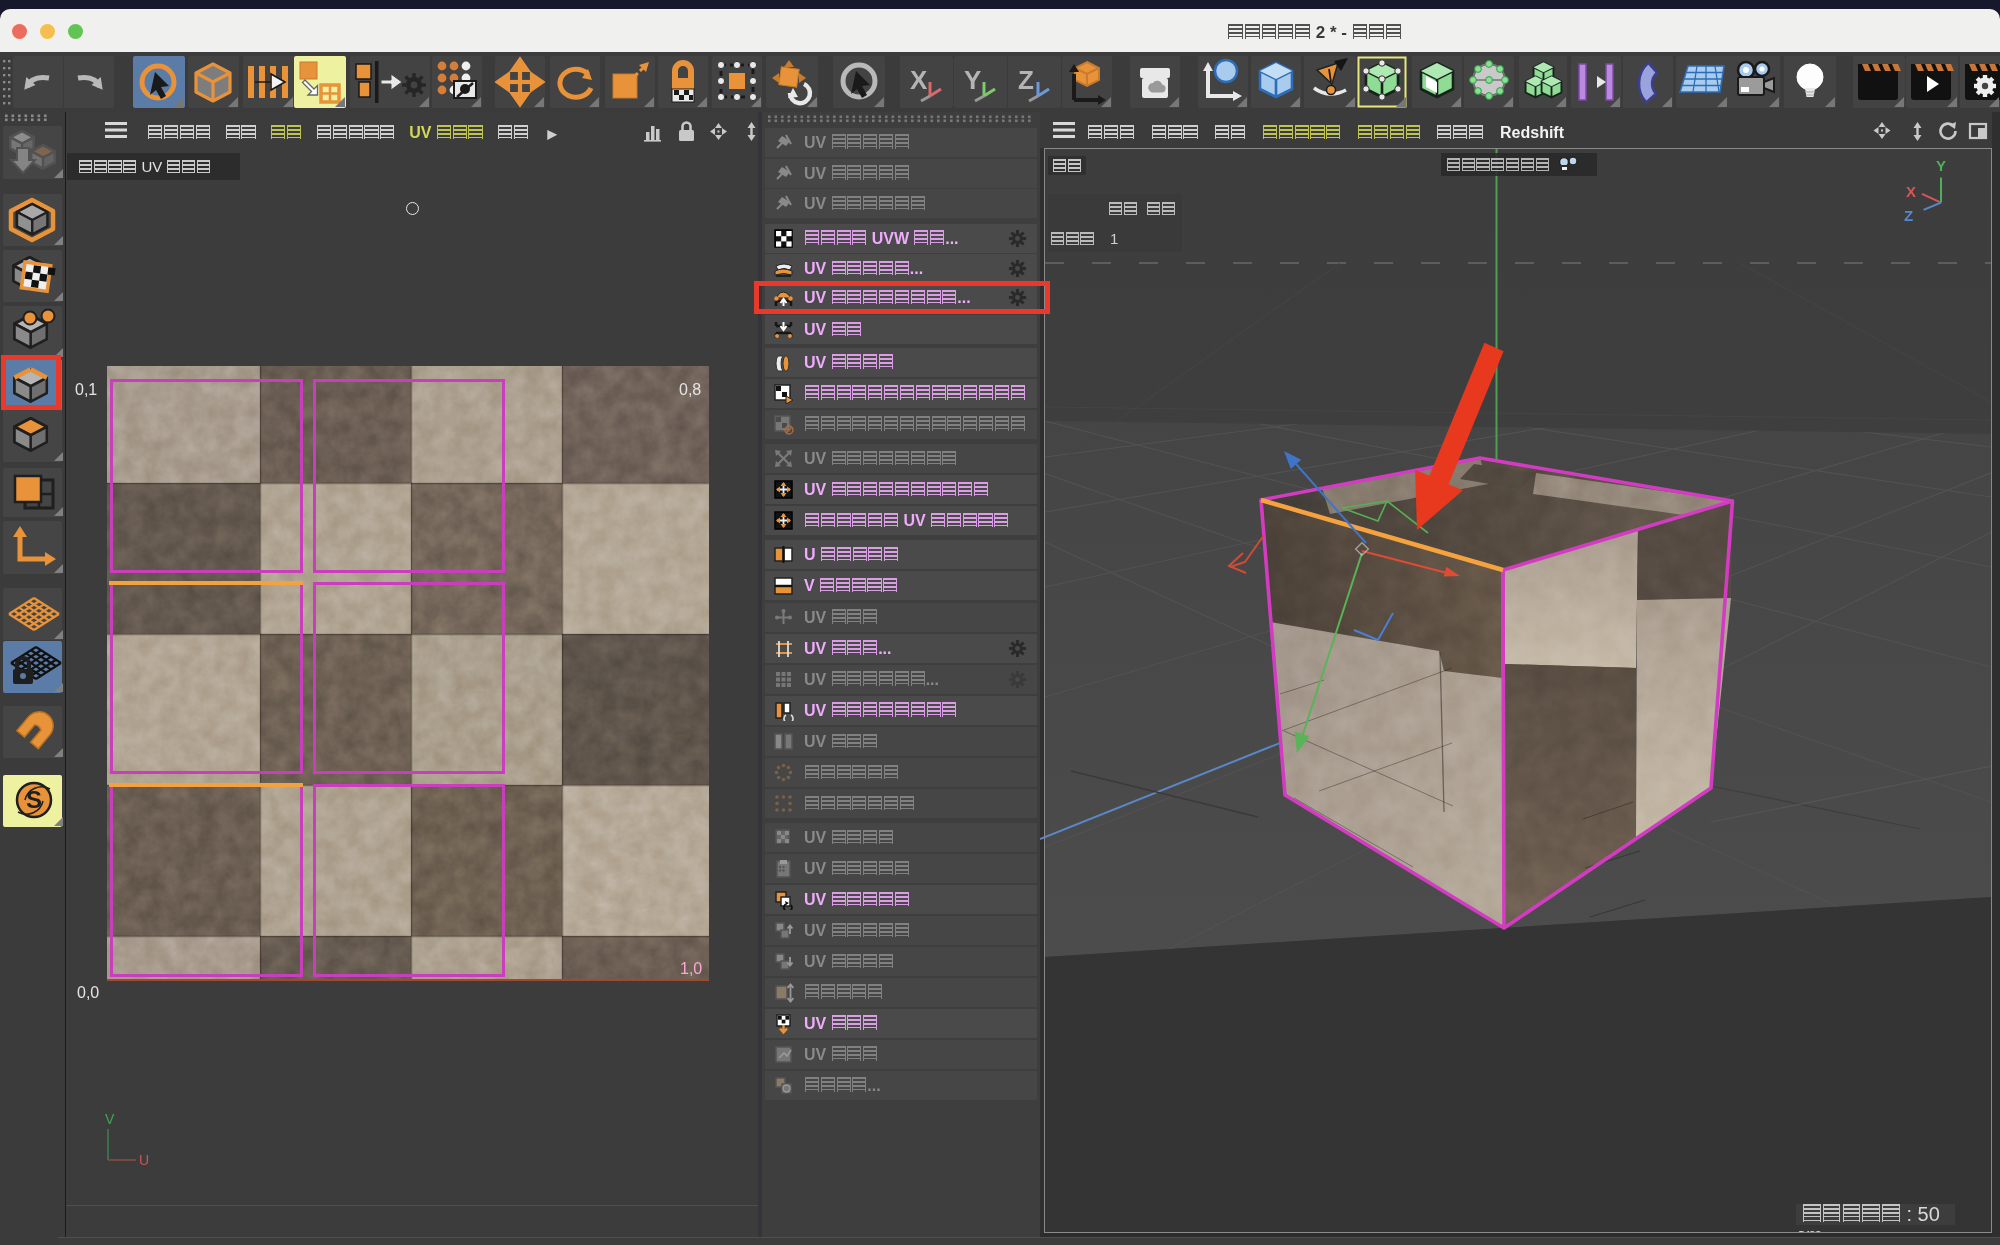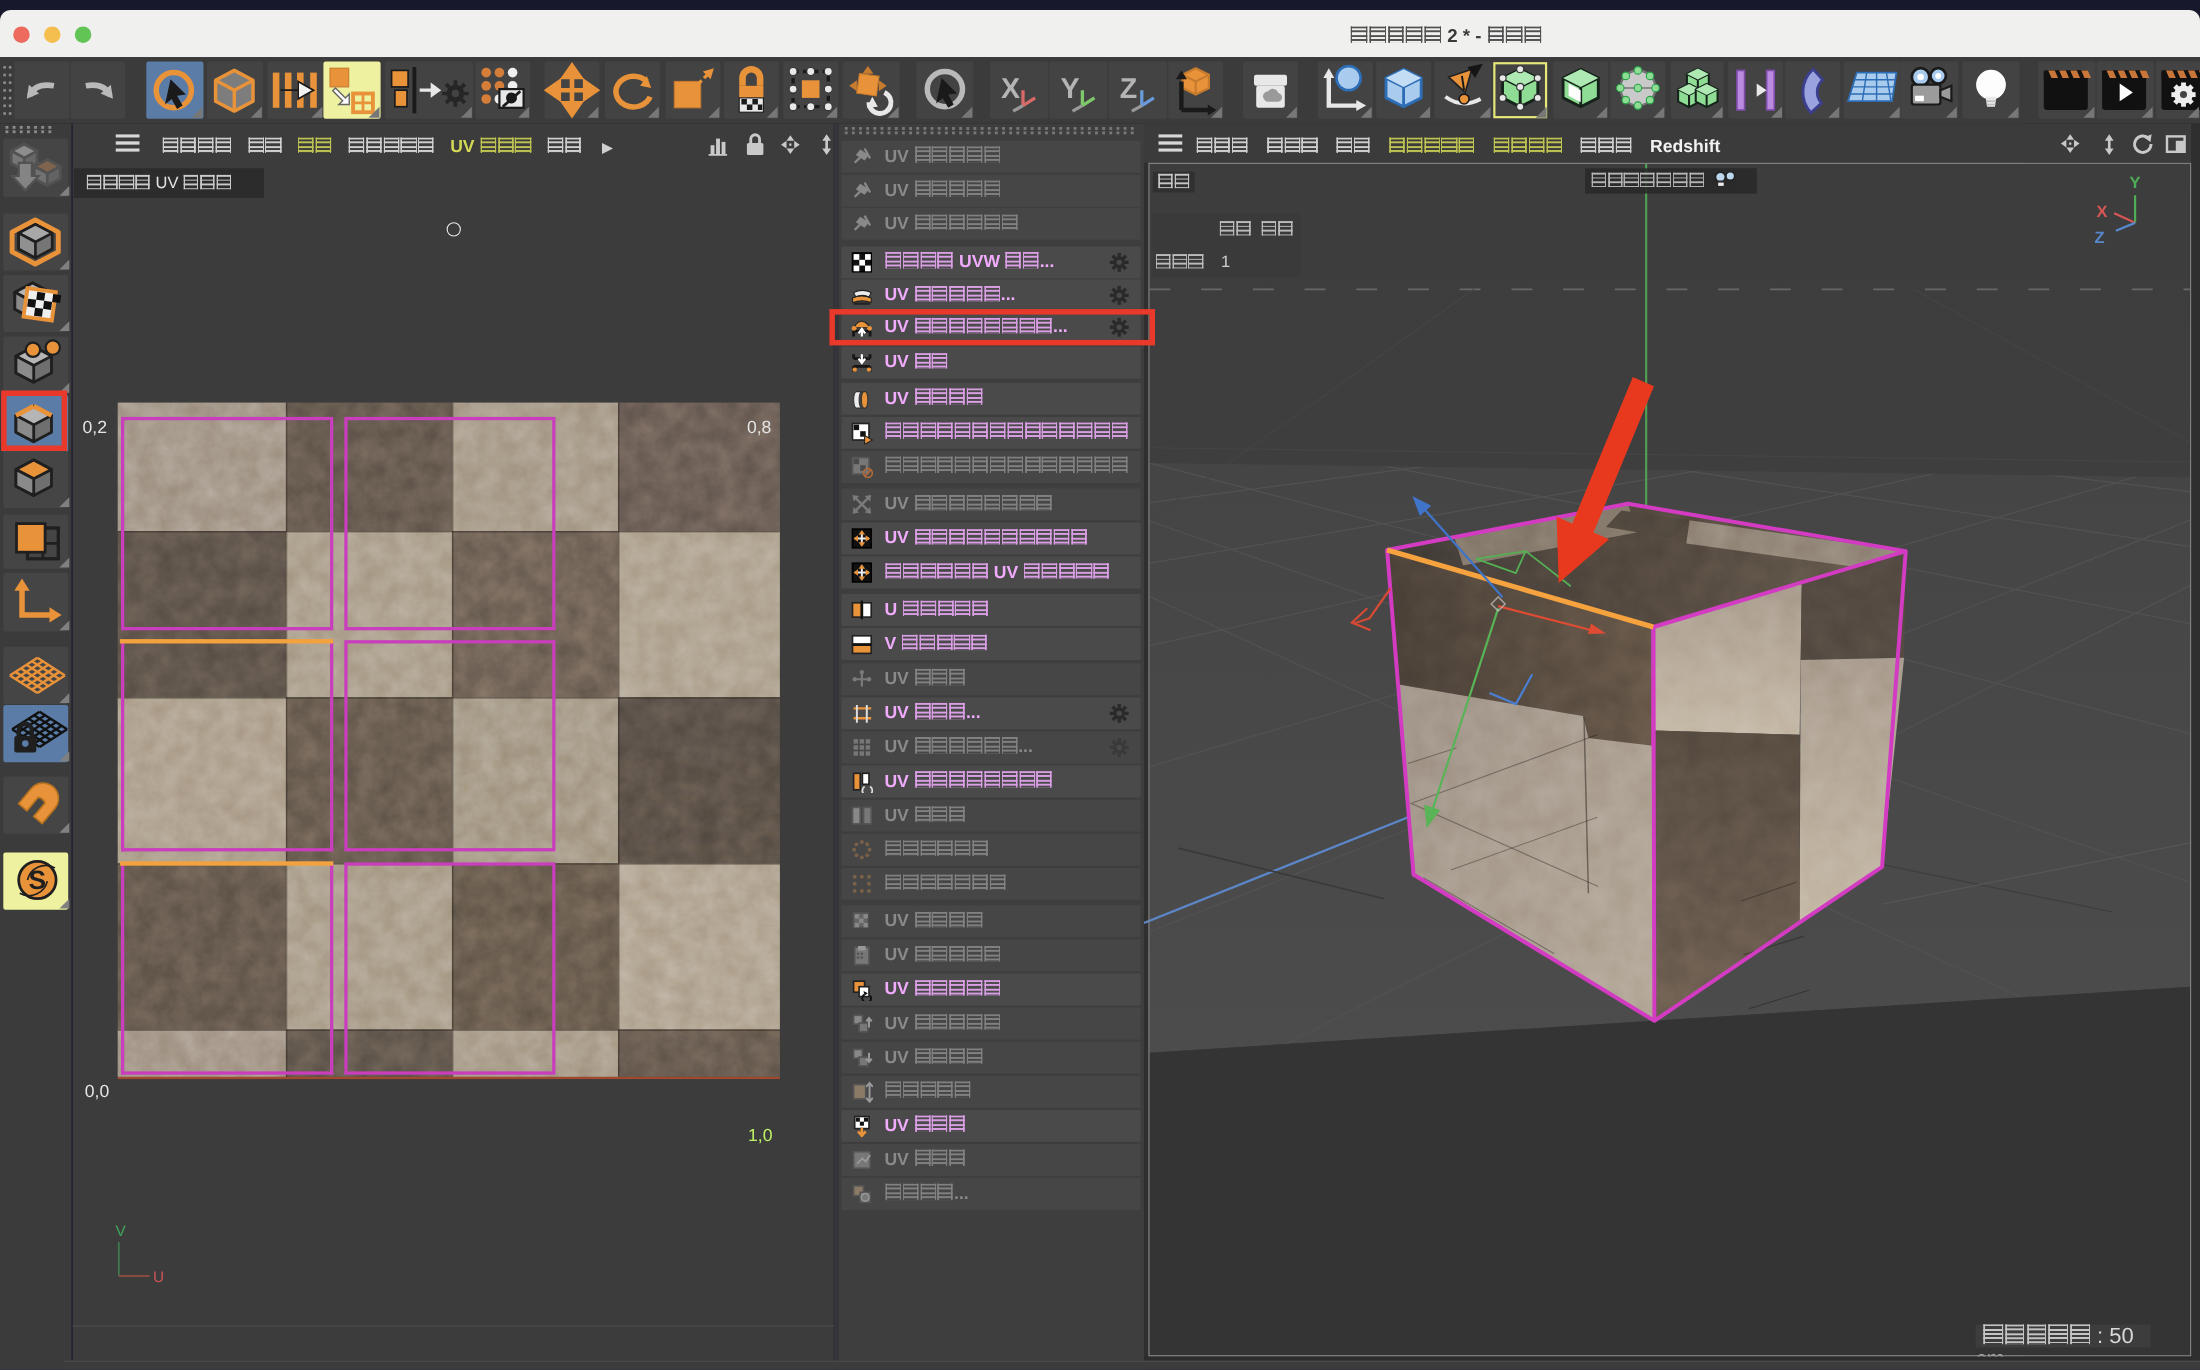--- a/index.html
+++ b/index.html
@@ -660,24 +660,24 @@
       <div class="abs" style="left:44px;top:267px;width:193px;height:194px;border:3px solid #c93ebc"></div>
 <div class="abs" style="left:247px;top:267px;width:192px;height:194px;border:3px solid #c93ebc"></div>
 <div class="abs" style="left:44px;top:470px;width:193px;height:192px;border:3px solid #c93ebc;border-top:none"></div>
 <div class="abs" style="left:247px;top:470px;width:192px;height:192px;border:3px solid #c93ebc"></div>
 <div class="abs" style="left:44px;top:672px;width:193px;height:193px;border:3px solid #c93ebc;border-top:none"></div>
 <div class="abs" style="left:247px;top:672px;width:192px;height:193px;border:3px solid #c93ebc"></div>
 <div class="abs" style="left:43px;top:468.5px;width:194px;height:4px;background:#f2a23e"></div>
 <div class="abs" style="left:43px;top:670.5px;width:194px;height:4px;background:#f2a23e"></div>
 <div class="abs" style="left:41px;top:866.5px;width:602px;height:2.5px;background:#a0492f"></div>
 
-<div class="abs mlabel" style="left:9px;top:269px;font-size:16px;color:#e4e4e4">0,2</div>
+<div class="abs mlabel" style="left:9px;top:269px;font-size:16px;color:#e4e4e4">0,1</div>
 <div class="abs mlabel" style="left:613px;top:269px;font-size:16px;color:#e4e4e4">0,8</div>
 <div class="abs mlabel" style="left:11px;top:872px;font-size:16px;color:#e4e4e4">0,0</div>
-<div class="abs mlabel" style="left:614px;top:912px;font-size:16px;color:#bef264">1,0</div>
+<div class="abs mlabel" style="left:614px;top:848px;font-size:16px;color:#f9a8d4">1,0</div>
 <svg width="70" height="70" style="position:absolute;left:30px;top:998px">
 <text x="9" y="14" fill="#3fa45c" font-size="14" font-family="Liberation Sans">V</text>
 <g stroke="#3f7a50" stroke-width="1.6">
           <line x1="12" y1="19" x2="12" y2="50"></line>
         </g>
 <g stroke="#8a4a3f" stroke-width="1.6">
           <line x1="12" y1="50" x2="40" y2="50"></line>
         </g>
 <text x="43" y="55" fill="#c55" font-size="14" font-family="Liberation Sans">U</text>
       </svg>

